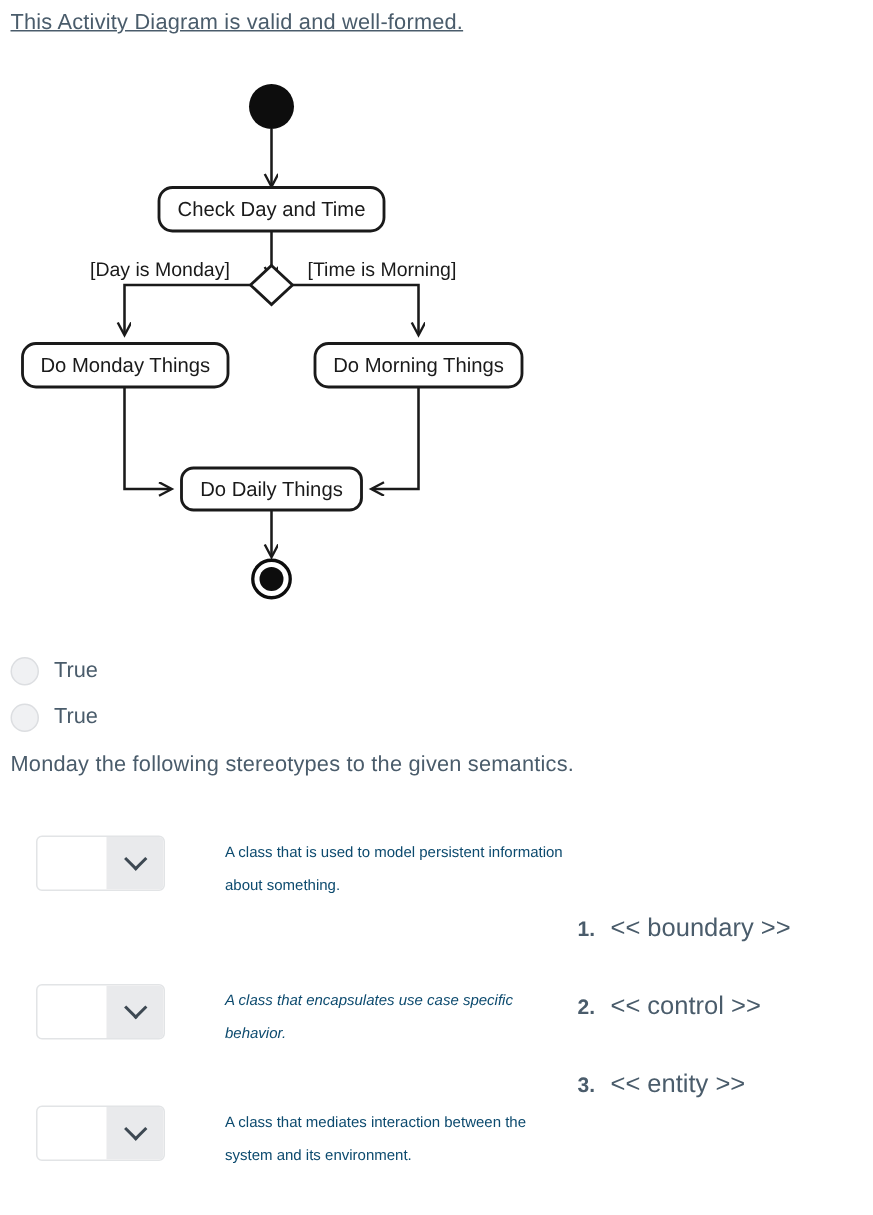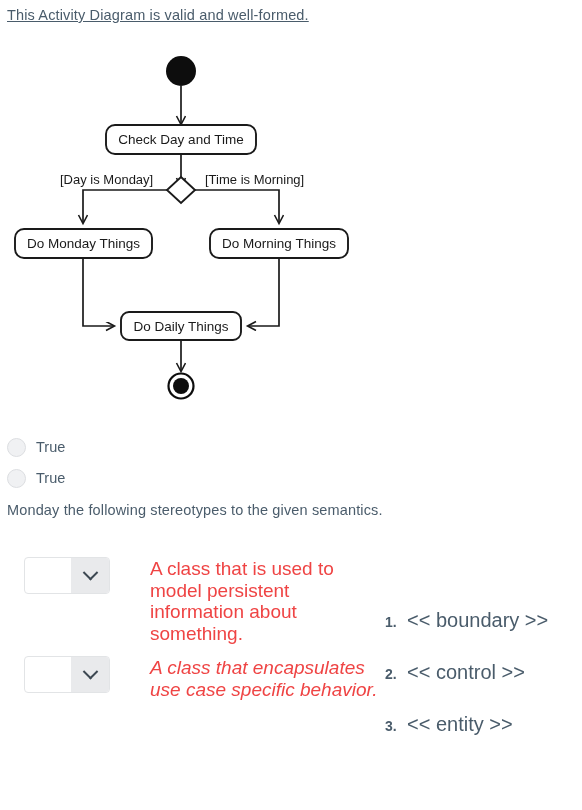--- a/index.html
+++ b/index.html
@@ -117,23 +117,23 @@
     width: 9px;
     height: 9px;
     border-right: 2.2px solid #3d4852;
     border-bottom: 2.2px solid #3d4852;
     transform: rotate(45deg) translate(-2px, -2px);
   }
 
   .match-desc {
     margin-left: 40px;
     width: 232px;
-    font-size: 19px;
+    font-size: 10px;
     line-height: 21.5px;
-    color: #ef4444;
+    color: #0c4a6e;
     padding-top: 1px;
   }
 
   .answer-item {
     position: absolute;
     display: flex;
     align-items: baseline;
     left: 385px;
   }
   #answer-item-0 { top: 79px; }
@@ -141,21 +141,21 @@
   #answer-item-2 { top: 183px; }
 
   .answer-num {
     font-size: 14px;
     font-weight: bold;
     color: #4a5c6b;
     width: 22px;
     flex: 0 0 auto;
   }
   .answer-text {
-    font-size: 20px;
+    font-size: 17px;
     color: #4a5c6b;
     white-space: nowrap;
     text-align: center;
   }
 </style>
 </head>
 <body>
 
 <div class="prompt" id="statement-text">This Activity Diagram is valid and well-formed.</div>
 
@@ -242,20 +242,29 @@
   <div class="match-row" id="match-row-1">
     <div class="select-box">
       <span class="select-value"></span>
       <span class="select-arrow-cell">
         <span class="chev"></span>
       </span>
     </div>
     <div class="match-desc">A class that encapsulates use case specific behavior.</div>
   </div>
 
+  <div class="match-row" id="match-row-2">
+    <div class="select-box">
+      <span class="select-value"></span>
+      <span class="select-arrow-cell">
+        <span class="chev"></span>
+      </span>
+    </div>
+    <div class="match-desc">A class that mediates interaction between the system and its environment.</div>
+  </div>
 
   <div class="answer-item" id="answer-item-0">
     <span class="answer-num">1.</span>
     <span class="answer-text">&lt;&lt; boundary &gt;&gt;</span>
   </div>
 
   <div class="answer-item" id="answer-item-1">
     <span class="answer-num">2.</span>
     <span class="answer-text">&lt;&lt; control &gt;&gt;</span>
   </div>

